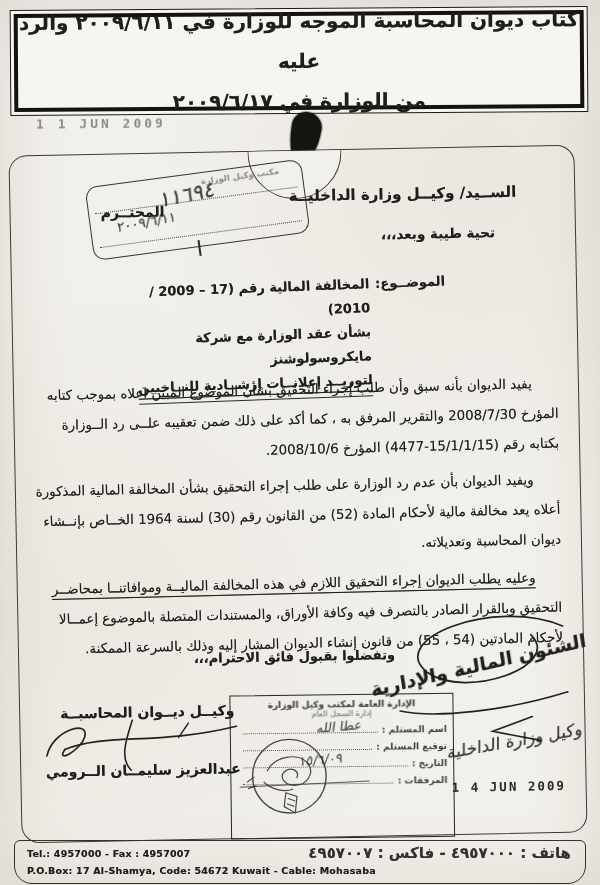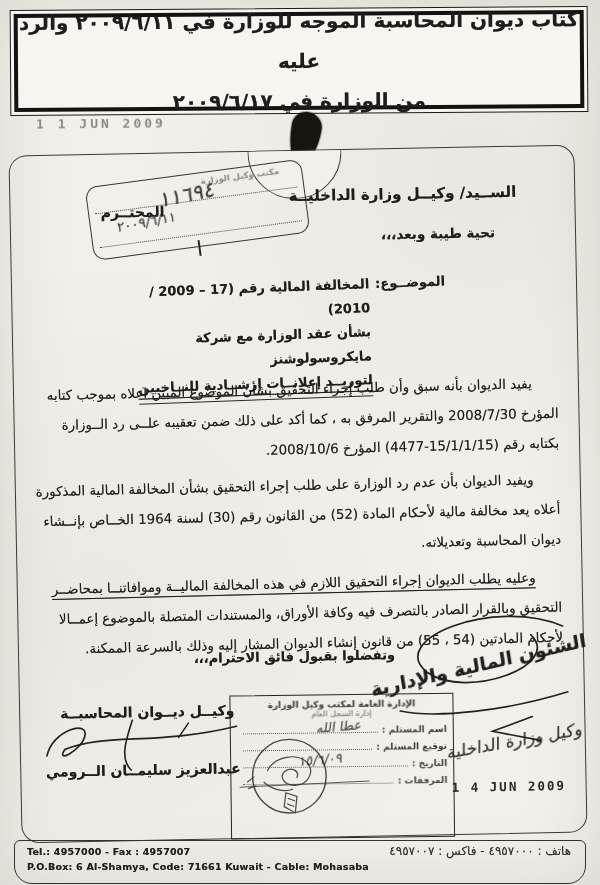--- a/index.html
+++ b/index.html
@@ -160,21 +160,21 @@
   .sigline{position:absolute;left:8px;top:78px;width:130px;height:10px;border-bottom:1.4px solid #33312b;transform:rotate(-2deg);opacity:.8;}
 
   
   .footer{
     position:absolute;left:14px;top:840px;width:570px;height:42px;
     border:1.6px solid #34322d;border-radius:6px 6px 18px 18px;
     font-size:9.5px;
   }
   .footer .frow{display:flex;justify-content:space-between;align-items:center;padding:3px 14px 0 12px;}
   .footer .en{font-weight:bold;letter-spacing:.2px;direction:ltr;}
-  .footer .arr{direction:rtl;font-size:12px;font-weight:normal;opacity:.9;}
+  .footer .arr{direction:rtl;font-size:15px;font-weight:bold;opacity:.9;}
   svg path, svg circle{vector-effect:non-scaling-stroke;}
 </style>
 </head>
 <body>
 
 <div class="scan">
 
   <div class="hdr-box">
     <div class="hdr-inner ar ink">
       <div>كتاب ديوان المحاسبة الموجه للوزارة في ٢٠٠٩/٦/١١ والرد عليه</div>
@@ -269,17 +269,17 @@
       </div>
     </div>
   </div>
 
   <div class="footer">
     <div class="frow">
       <span class="en ink">Tel.: 4957000 - Fax : 4957007</span>
       <span class="arr ink">هاتف : ٤٩٥٧٠٠٠ - فاكس : ٤٩٥٧٠٠٧</span>
     </div>
     <div class="frow">
-      <span class="en ink">P.O.Box: 6 Al-Shamya, Code: 71661 Kuwait - Cable: Mohasaba</span>
+      <span class="en ink">P.O.Box: 17 Al-Shamya, Code: 54672 Kuwait - Cable: Mohasaba</span>
     </div>
   </div>
 
 </div>
 
 </body></html>

